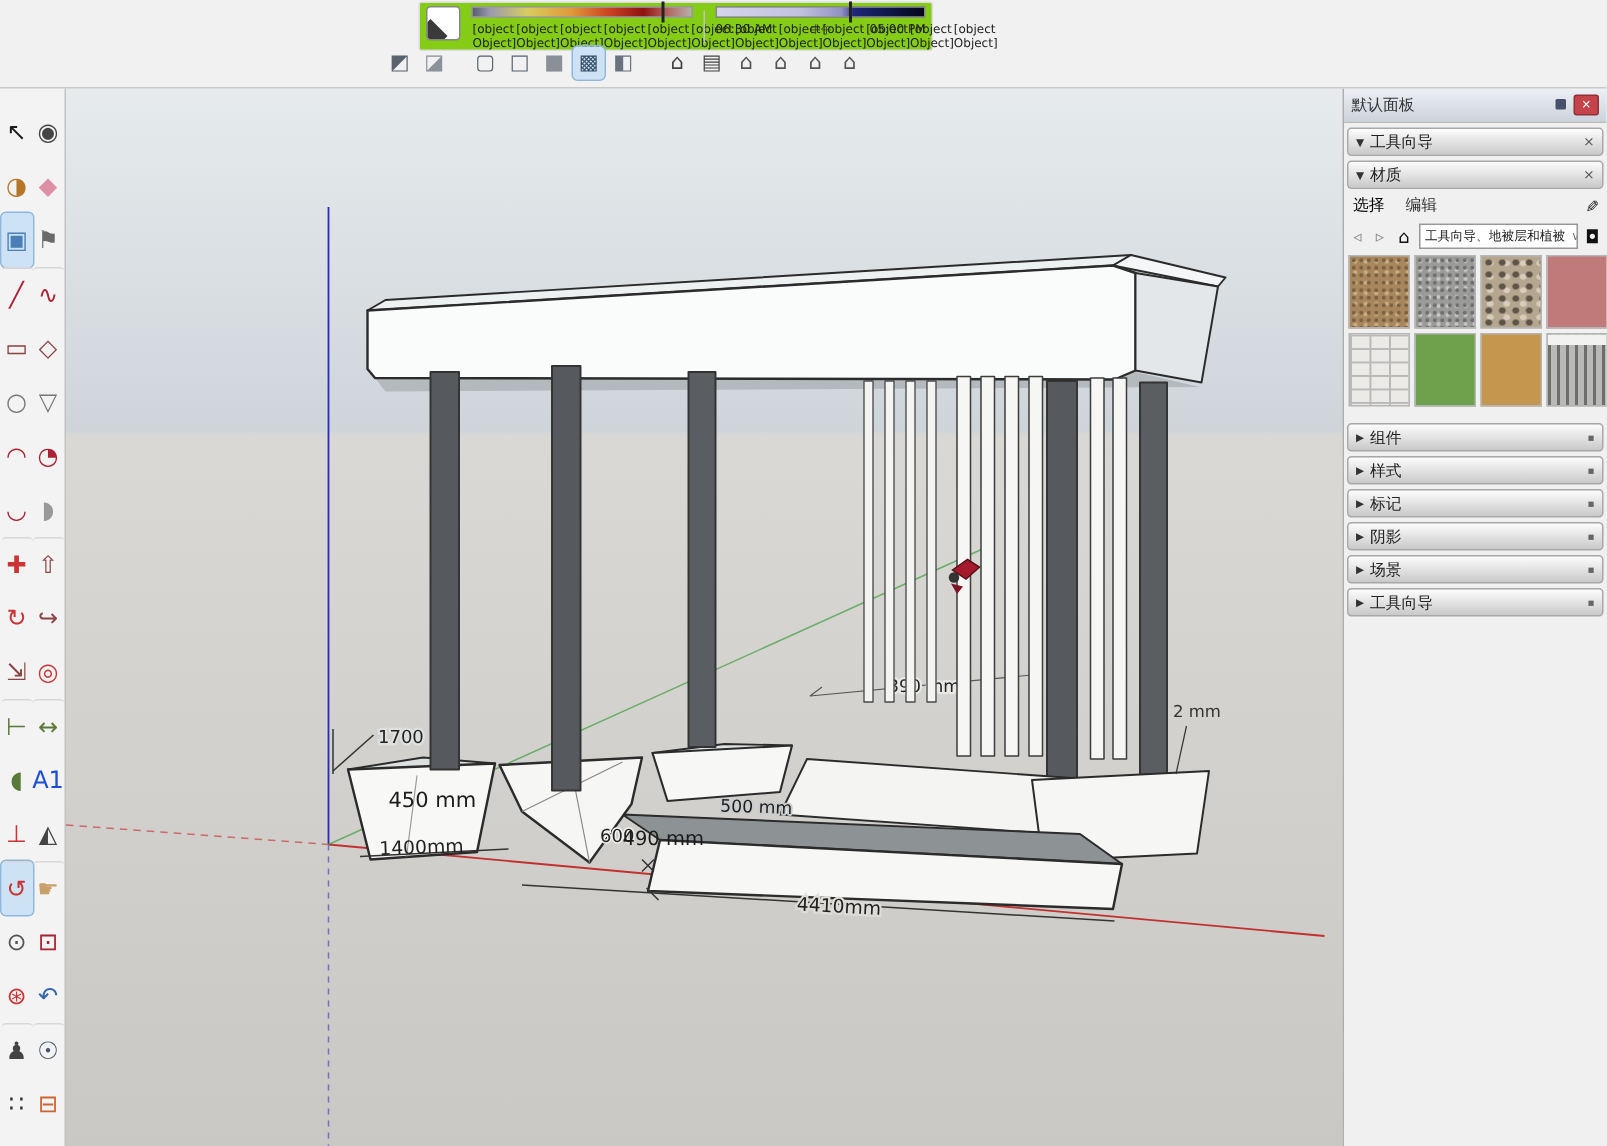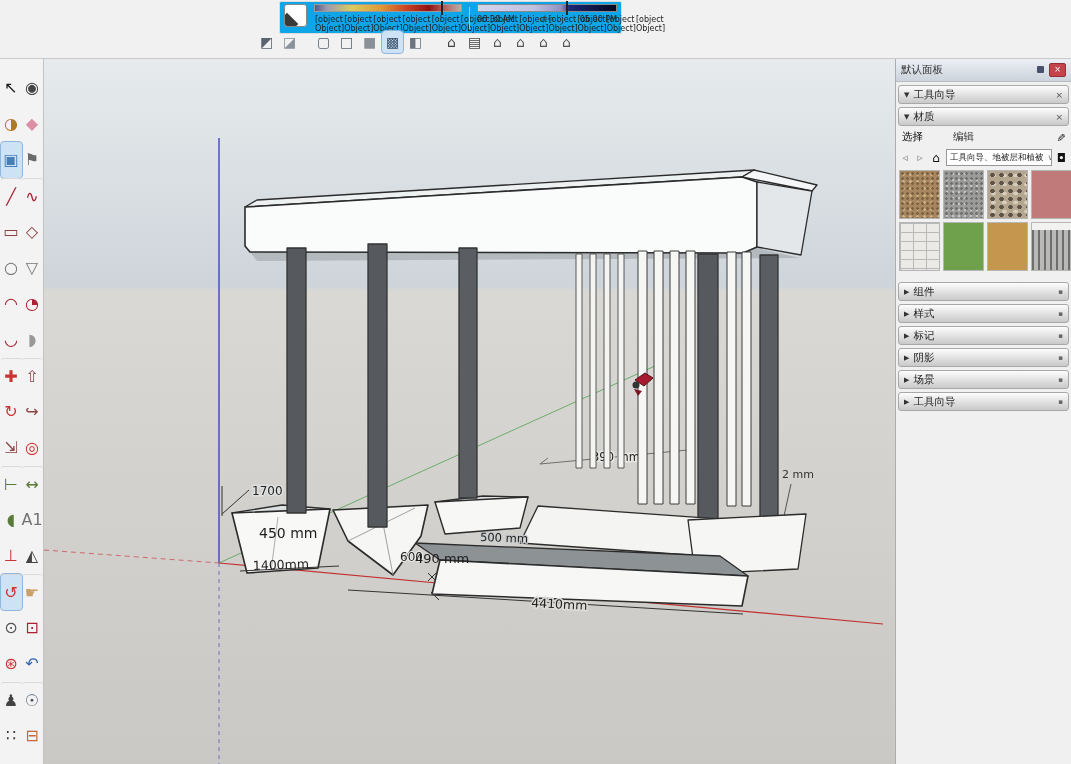--- a/index.html
+++ b/index.html
@@ -5,21 +5,21 @@
   html,body{margin:0;padding:0}
   body{width:1071px;height:764px;position:relative;overflow:hidden;
        background:#f0f0f0;font-family:"DejaVu Sans","Liberation Sans",sans-serif;
        -webkit-font-smoothing:antialiased;color:#222}
   #app{position:absolute;inset:0}
 
   
   .topbar{position:absolute;left:0;top:0;width:100%;height:58px;background:#f1f1f1;
           border-bottom:1px solid #c9c9c9;z-index:5}
   .g1{position:absolute;left:279px;top:1px;height:27px;display:flex;align-items:flex-start;gap:7px;
-      padding:2px 4px;background:#0ea5e9;border:1px solid #dcdcdc;border-radius:2px}
+      padding:2px 4px;background:#84cc16;border:1px solid #dcdcdc;border-radius:2px}
   .sdlg{width:21px;height:21px;background:#fff;border:1px solid #888;border-radius:3px;position:relative;overflow:hidden}
   .sdlg::after{content:"";position:absolute;left:-6px;bottom:-6px;width:16px;height:16px;background:#3a3a3a;transform:rotate(45deg)}
   .months{width:148px}
   .mbar{height:6px;border:1px solid #999;position:relative;
         background:linear-gradient(90deg,#5a5a72,#9a9ab0 8%,#d8cc60 25%,#e09a38 45%,#cc4424 62%,#8e1212 78%,#b0504a 86%,#b8b0ac 100%)}
   .mthumb{position:absolute;left:86%;top:-4px;width:2px;height:14px;background:#222}
   .mnums{display:flex;justify-content:space-between;font-size:8px;color:#222;padding:3px 1px 0 1px}
   .vsep{width:1px;height:22px;background:#c0c0c0;align-self:center}
   .time{width:140px}
   .tbar{height:6px;border:1px solid #888;position:relative;
@@ -69,21 +69,21 @@
   .mats{position:relative;height:82px;background:#f0f0f0}
   .prev{position:absolute;left:4px;top:4px;width:38px;height:66px;background:#fff;border:1px solid #9a9a9a}
   .prev::after{content:"";position:absolute;right:0;bottom:0;border-style:solid;border-width:0 0 10px 10px;
                border-color:transparent transparent #cfcfcf transparent}
   .mname{position:absolute;left:48px;top:4px;width:104px;height:13px;background:#fff;border:1px solid #8a8a8a;
          font-size:9.5px;padding:1px 3px;color:#222;white-space:nowrap;overflow:hidden}
   .mico1{position:absolute;right:3px;top:4px;font-size:10px;color:#333}
   .mico2{position:absolute;right:2px;top:22px;font-size:13px;color:#1a1a1a}
   .fold{position:absolute;right:2px;top:52px;border-style:solid;border-width:0 0 20px 20px;
         border-color:transparent transparent #b9b9b9 transparent}
-  .mtabs{display:flex;gap:30px;padding:4px 6px 2px 6px;font-size:10.5px;align-items:center}
+  .mtabs{display:flex;gap:14px;padding:4px 6px 2px 6px;font-size:10.5px;align-items:center}
   .mtabs .tb{color:#333}
   .mtabs .tb.active{color:#000}
   .mtabs .sp{flex:1}
   .mtabs .samp{font-size:11px;color:#222;transform:rotate(90deg)}
   .mnav{display:flex;align-items:center;gap:3px;padding:3px 3px 1px 3px}
   .nvi{font-size:11px;color:#8a8a8a;width:12px;text-align:center}
   .home{font-size:12px;color:#111;width:14px;text-align:center}
   .dd{flex:1;height:15px;background:#fff;border:1px solid #979797;font-size:8.5px;display:flex;
       align-items:center;padding:0 3px;color:#222;white-space:nowrap;overflow:hidden;gap:2px}
   .dd .sp{flex:1}
@@ -291,21 +291,21 @@
 
       <div class="tool">
         <span style="color: rgb(90, 122, 58);">↔</span>
       </div>
 
       <div class="tool">
         <span style="color: rgb(90, 122, 58);">◖</span>
       </div>
 
       <div class="tool">
-        <span style="color: #737373;">A1</span>
+        <span style="color: #1d4ed8;">A1</span>
       </div>
 
       <div class="tool">
         <span style="color: rgb(204, 51, 51);">⊥</span>
       </div>
 
       <div class="tool">
         <span style="color: rgb(68, 68, 68);">◭</span>
       </div>
 

